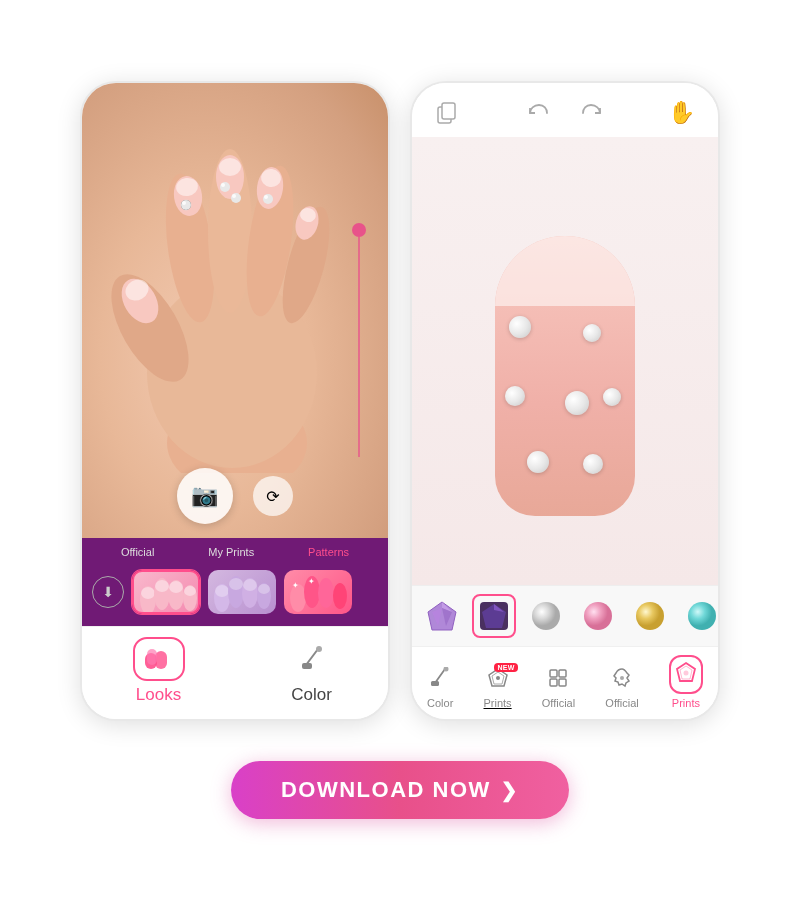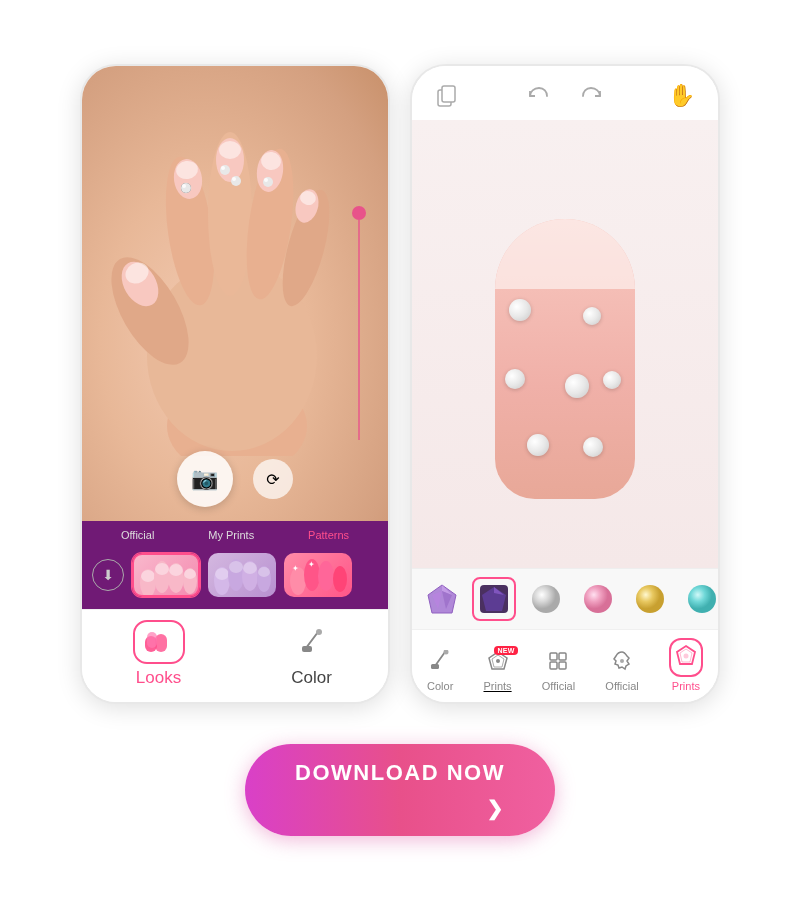--- a/index.html
+++ b/index.html
@@ -355,25 +355,24 @@
     .download-btn {
       background: linear-gradient(90deg, #d940c8 0%, #e8508a 50%, #f060a0 100%);
       color: #fff;
       font-size: 22px;
       font-weight: 800;
       letter-spacing: 1.5px;
       padding: 16px 50px;
       border-radius: 50px;
       cursor: pointer;
       display: flex;
-      align-items: flex-end;
+      align-items: center;
       gap: 10px;
       box-shadow: 0 4px 20px rgba(220,80,160,0.4);
       margin-top: 10px;
-      flex-direction: column;
     }
   </style>
 </head>
 <body>
 
 <div class="phones-container">
 
   <div class="phone phone-left">
 
     <div class="left-main-image">

